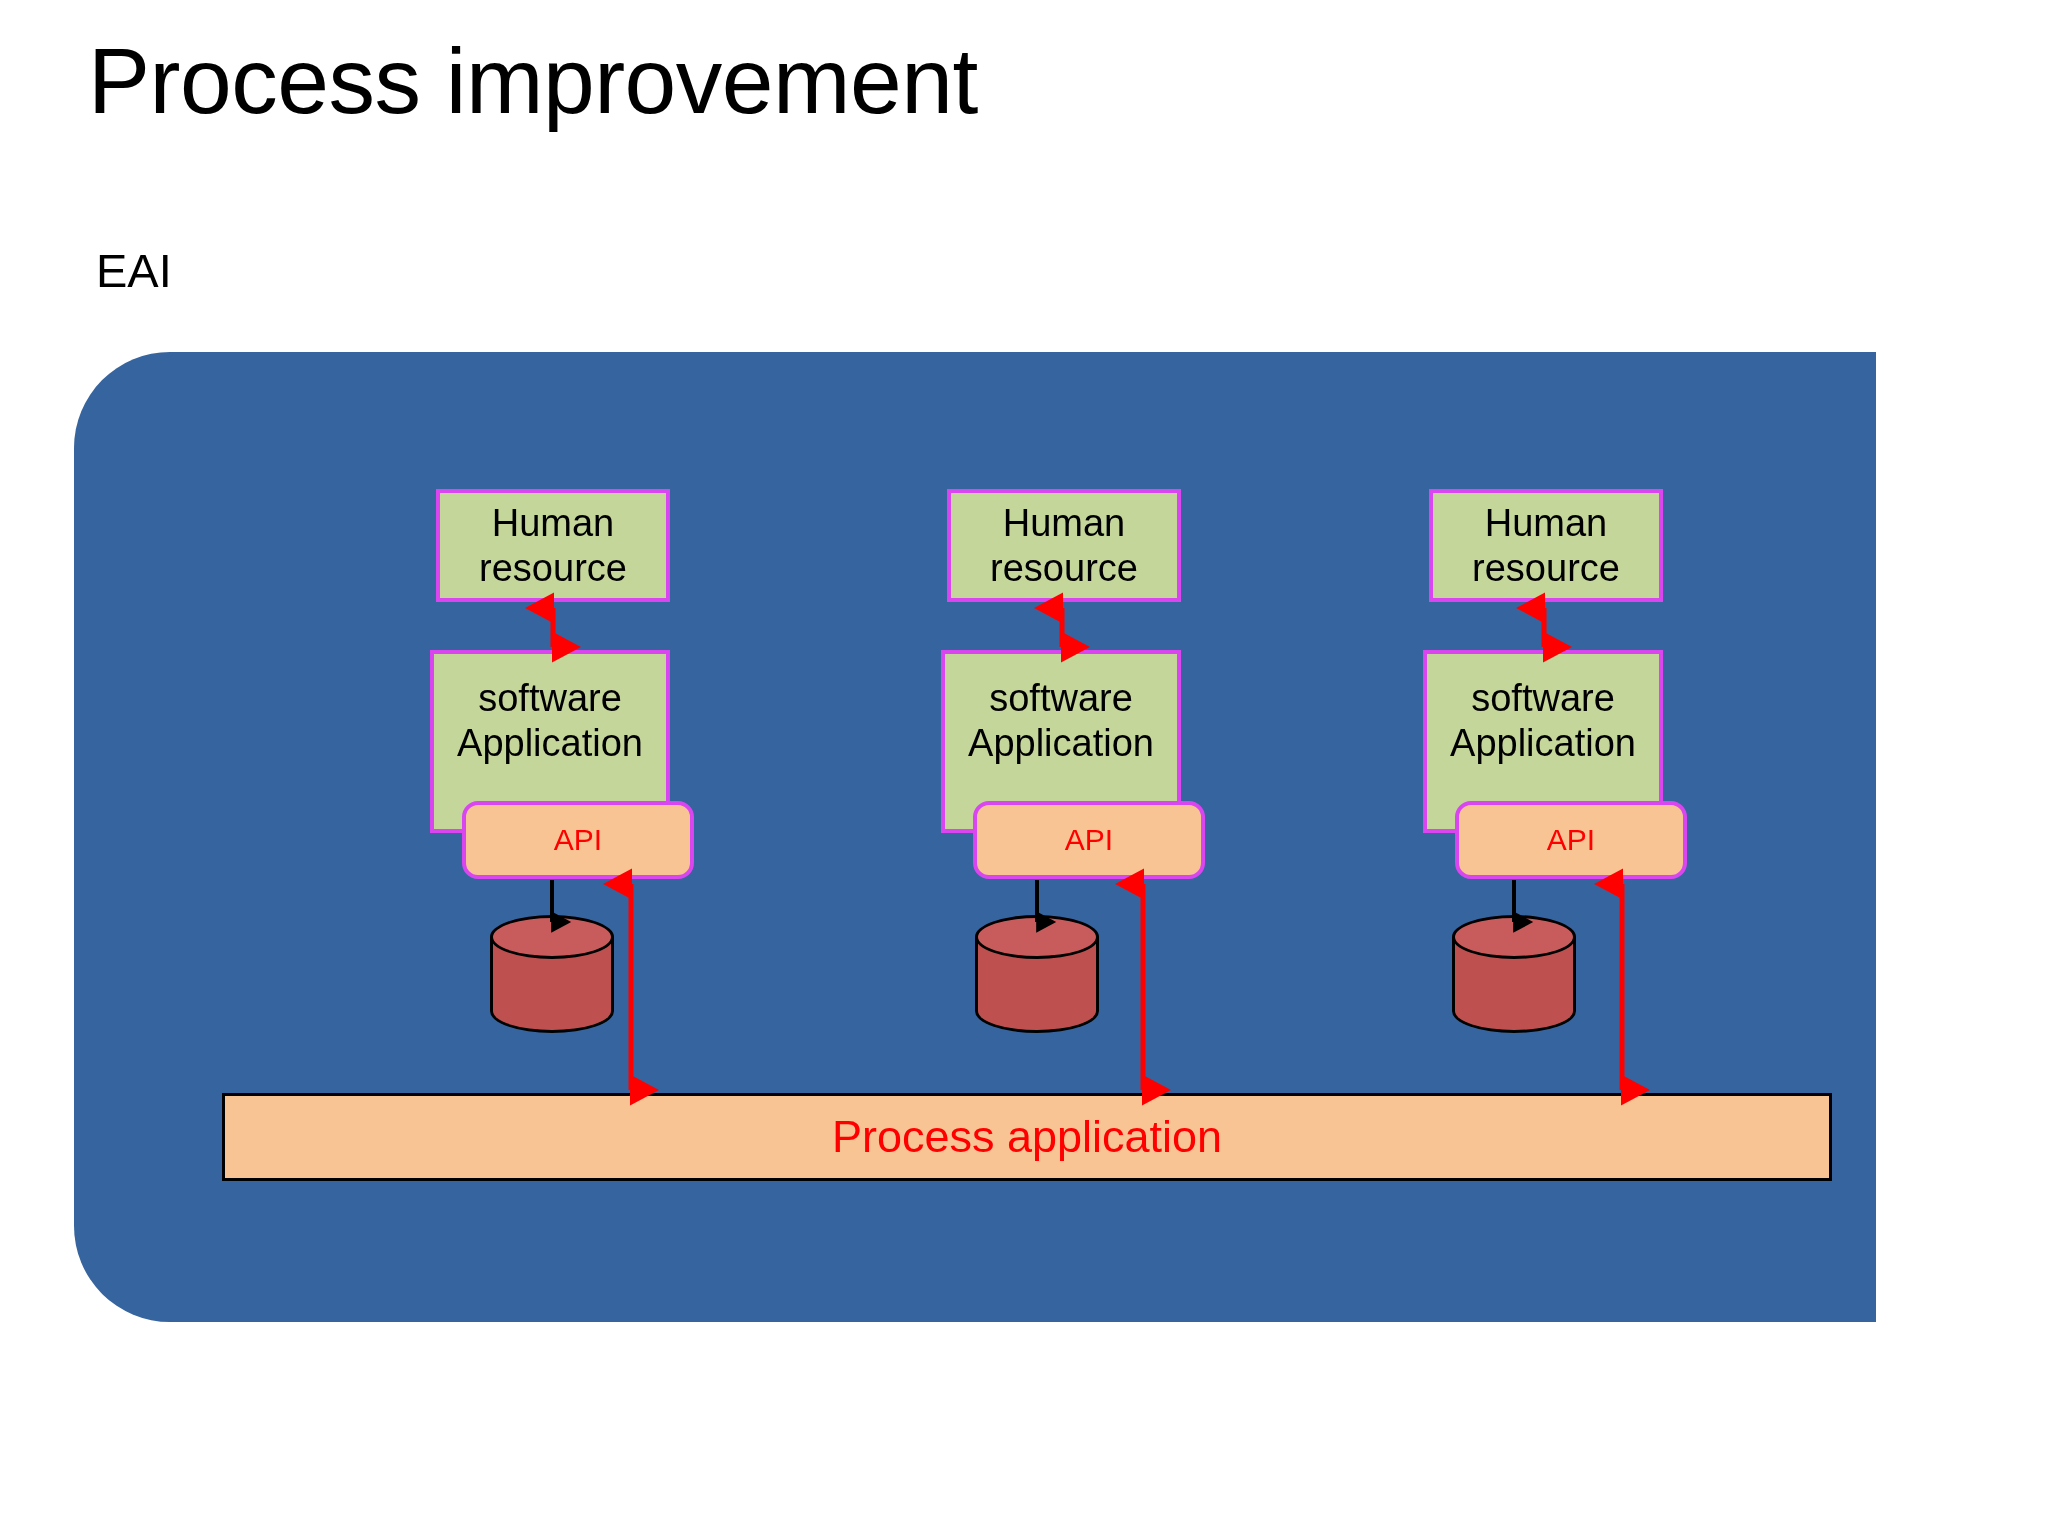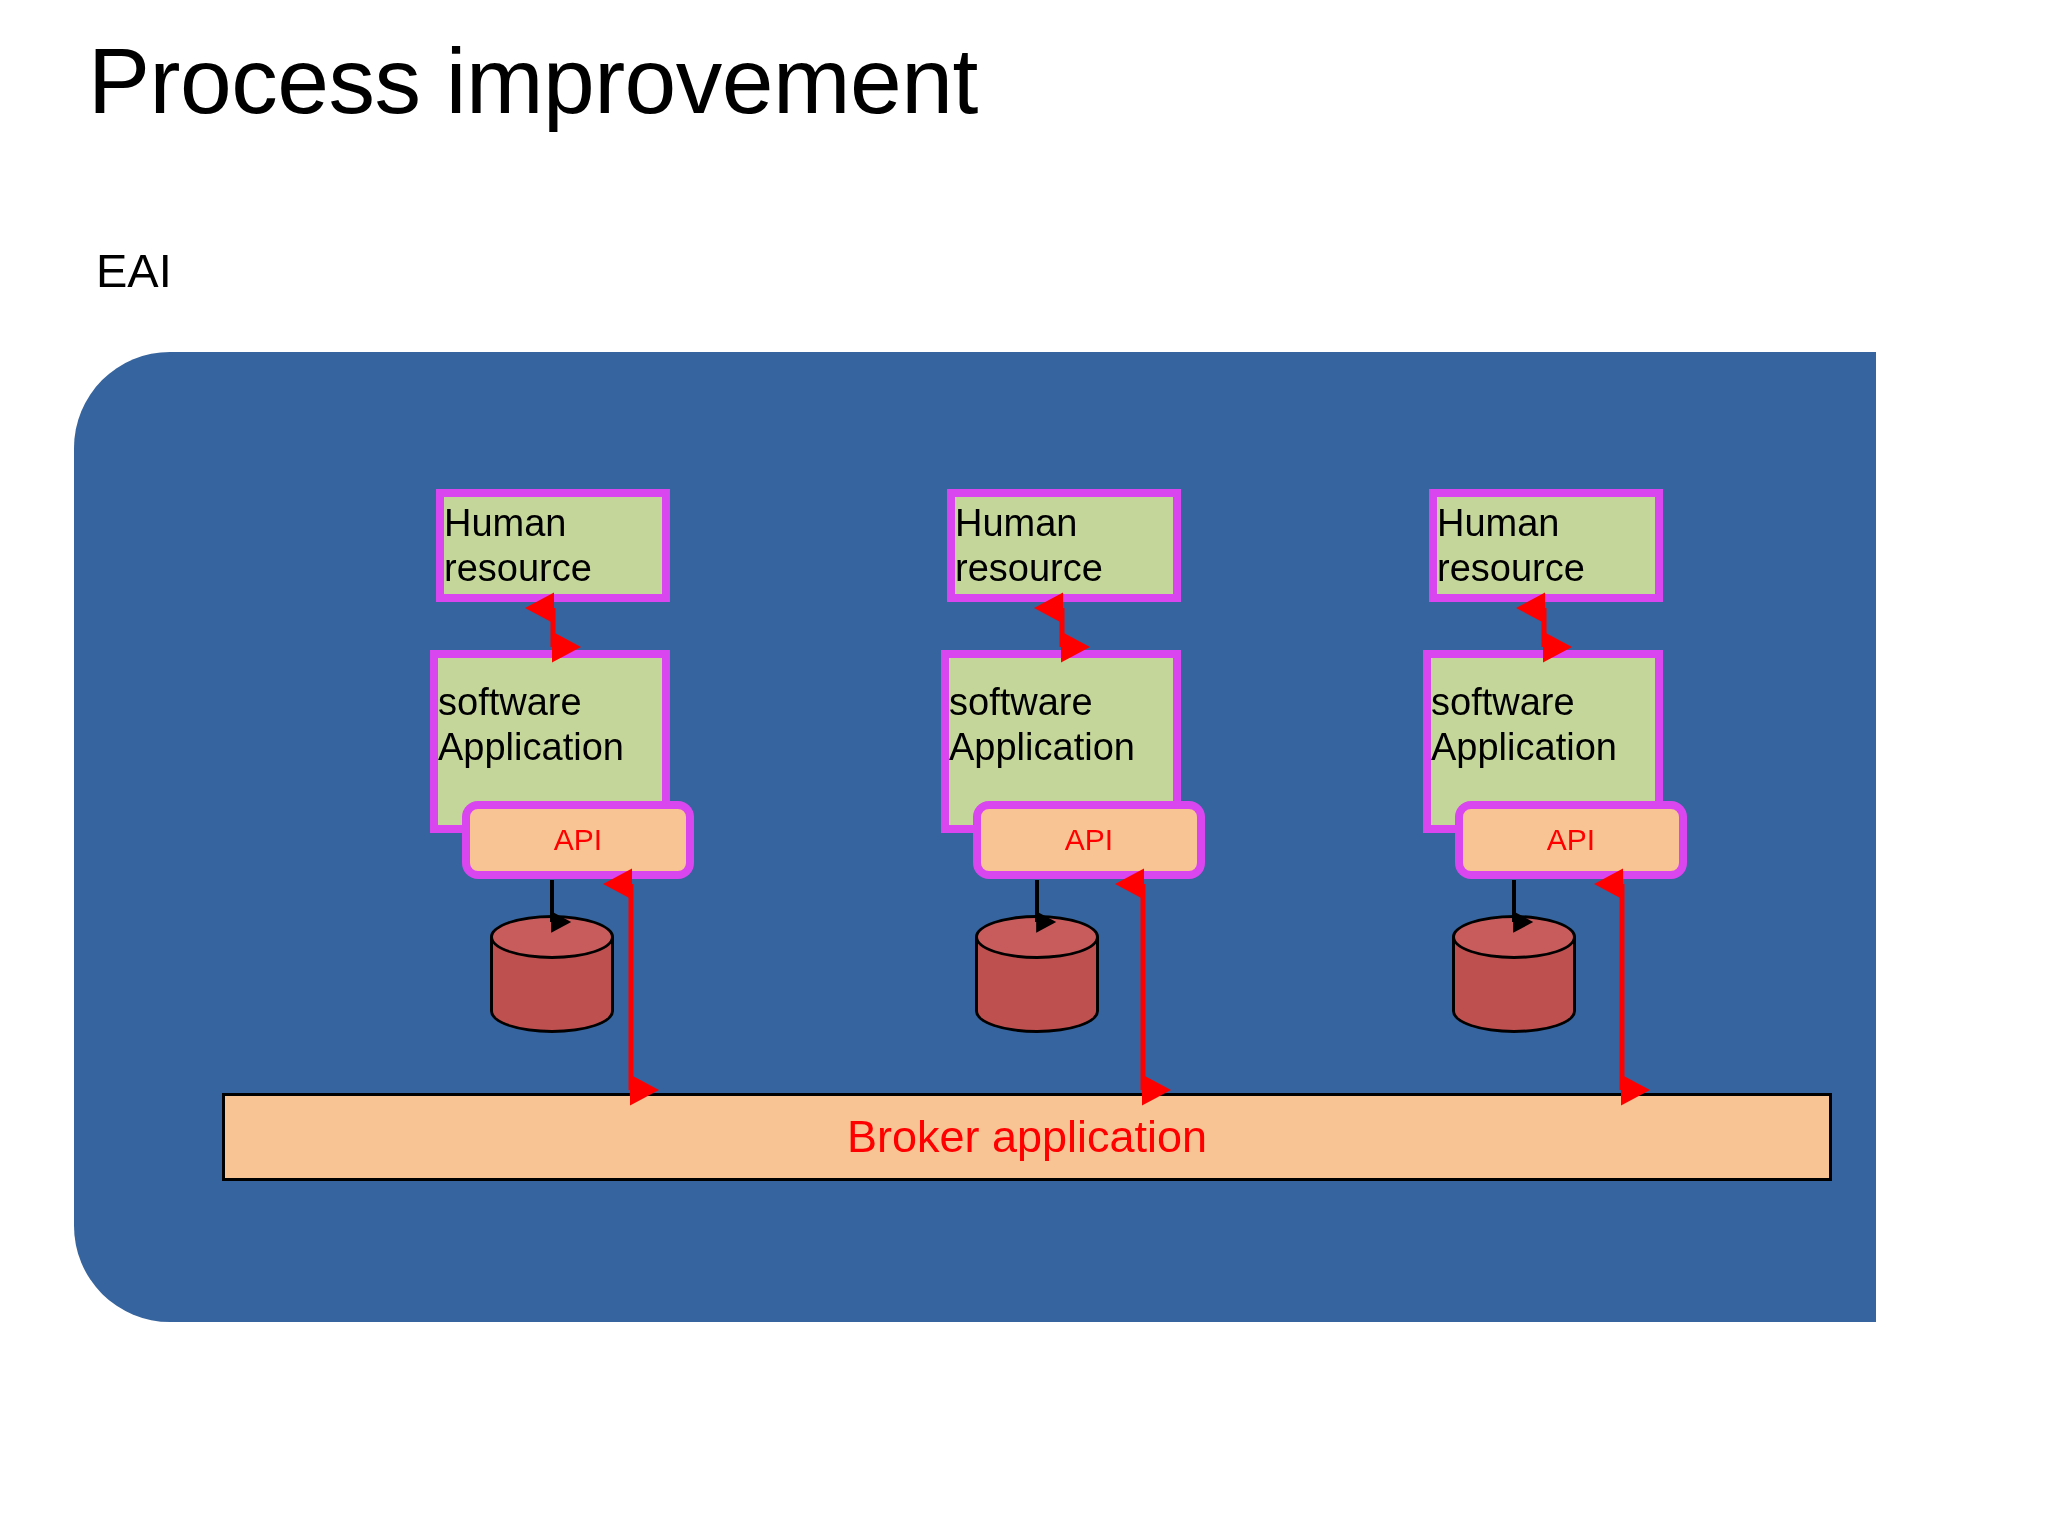--- a/index.html
+++ b/index.html
@@ -50,24 +50,25 @@
     width: 1906px;
     height: 970px;
     background: #36649E;
     border-radius: 96px;
   }
 
   
   .node {
     position: absolute;
     box-sizing: border-box;
-    border: 8px solid #d946ef;
+    border: 4px solid #d946ef;
     display: flex;
     align-items: center;
     justify-content: center;
+    text-align: center;
     color: #000000;
     font-size: 38px;
     line-height: 1.18;
     background: #C5D69A;
   }
   .node.human {
     height: 113px;
   }
   .node.app {
     height: 183px;
@@ -181,21 +182,21 @@
 
   <div class="node app" style="left:1423px; top:650px; width:240px;">software Application</div>
 
   <div class="node api" style="left:1429px; top:801px; width:232px;">API</div>
 
   <div class="cylinder" style="left:1452px; top:915px;">
     <div class="cyl-body"></div>
     <div class="cyl-top"></div>
   </div>
 
-  <div id="broker-bar">Broker application</div>
+  <div id="broker-bar">Process application</div>
 
   <svg id="arrow-layer" viewBox="0 0 2048 1536">
     <defs>
       <marker id="rhead-up" markerWidth="7" markerHeight="7" refX="3.5" refY="6.2" orient="auto-start-reverse" markerUnits="strokeWidth">
         <path d="M3.5,0.6 L6.6,6.4 L0.4,6.4 Z" fill="#FF0000"></path>
       </marker>
       <marker id="rhead-dn" markerWidth="7" markerHeight="7" refX="3.5" refY="6.2" orient="auto" markerUnits="strokeWidth">
         <path d="M3.5,0.6 L6.6,6.4 L0.4,6.4 Z" fill="#FF0000"></path>
       </marker>
       <marker id="bhead" markerWidth="6" markerHeight="6" refX="3" refY="5.4" orient="auto" markerUnits="strokeWidth">

